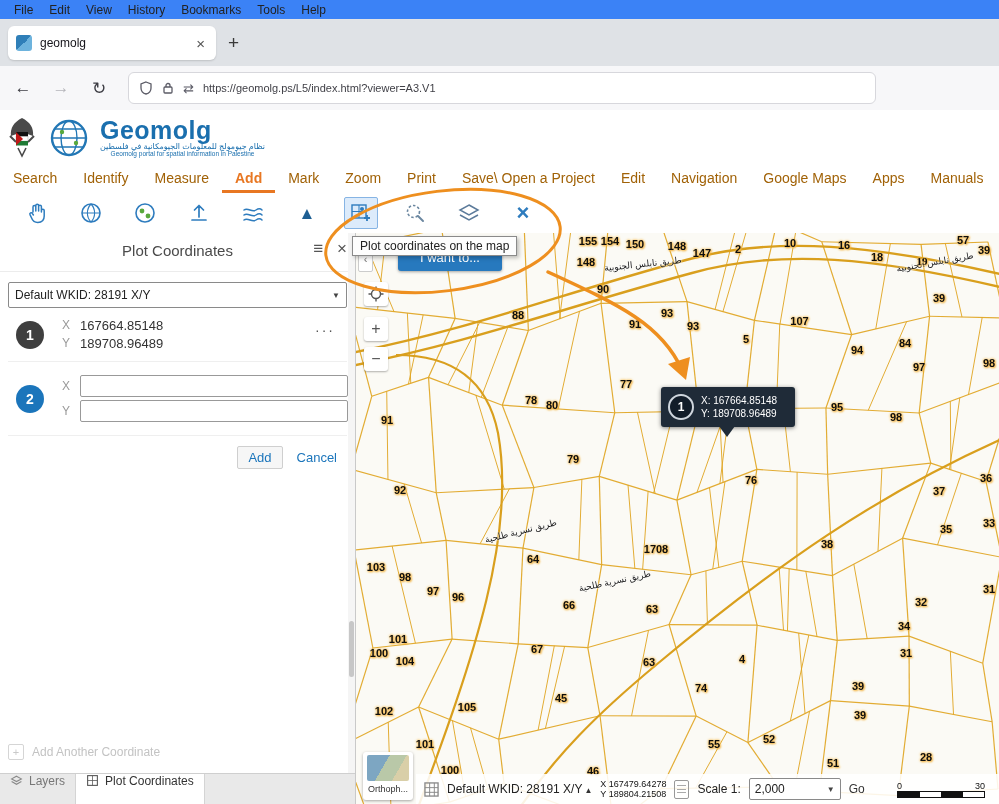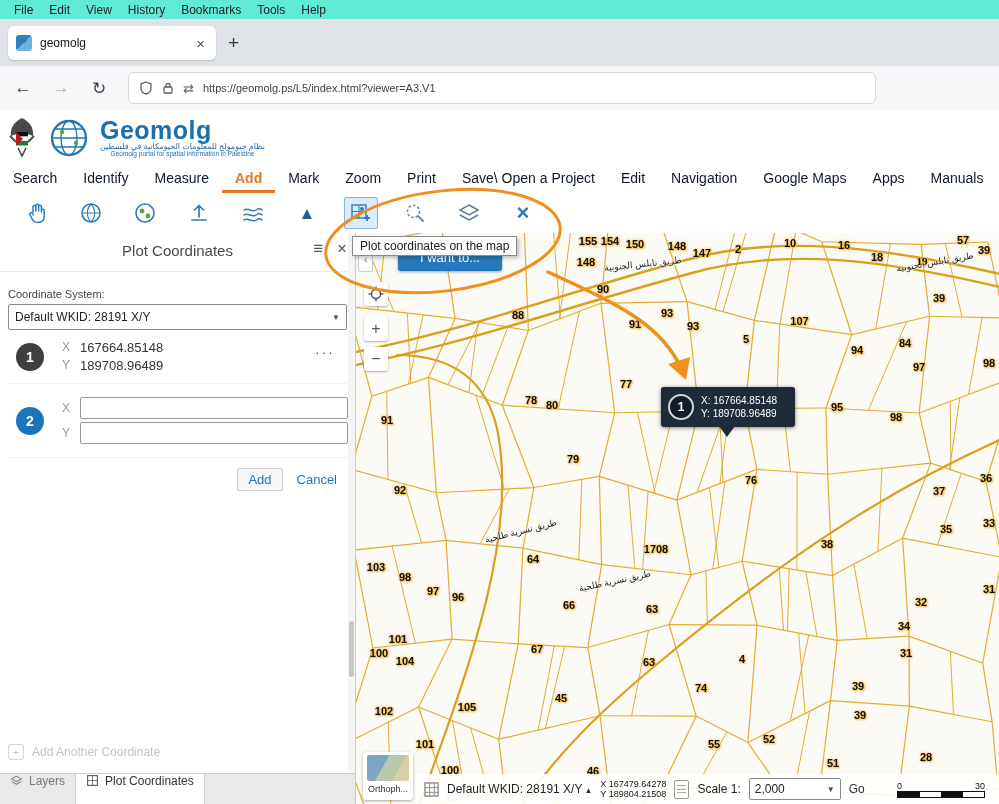--- a/index.html
+++ b/index.html
@@ -1,20 +1,20 @@
 <!DOCTYPE html>
 <html><head>
 <meta charset="utf-8">
 <style>
   html,body{margin:0;padding:0;}
   body{width:999px;height:804px;overflow:hidden;font-family:"Liberation Sans",sans-serif;background:#fff;position:relative;}
   .screen{position:absolute;inset:0;}
 
   
-  .menubar{position:absolute;left:0;top:0;width:100%;height:20px;background:#5eead4;border-bottom:1px solid #e3e3e6;display:flex;align-items:center;padding-left:6px;box-sizing:border-box;}
+  .menubar{position:absolute;left:0;top:0;width:100%;height:20px;background:#3b82f6;border-bottom:1px solid #e3e3e6;display:flex;align-items:center;padding-left:6px;box-sizing:border-box;}
   .menu-item{font-size:12px;color:#222;padding:0 8px;cursor:default;}
   .tabstrip{position:absolute;left:0;top:20px;width:100%;height:46px;background:#dfe2e6;display:flex;align-items:center;}
   .tab{margin-left:8px;width:208px;height:34px;background:#fff;border-radius:6px;display:flex;align-items:center;padding:0 8px;box-sizing:border-box;box-shadow:0 1px 2px rgba(0,0,0,.15);}
   .favicon{width:16px;height:16px;border-radius:3px;background:linear-gradient(135deg,#2f7fb8 0 50%,#6db3dd 50% 100%);margin-right:8px;flex:none;}
   .tab-title{font-size:12px;color:#15141a;flex:1;overflow:hidden;white-space:nowrap;}
   .tab-close{font-size:15px;color:#555;padding:0 3px;cursor:pointer;}
   .newtab{font-size:19px;color:#3a3a3a;margin-left:12px;cursor:pointer;}
   .urlrow{position:absolute;left:0;top:66px;width:100%;height:44px;background:#f7f7f9;border-bottom:1px solid #e1e1e4;display:flex;align-items:center;}
   .navbtn{width:30px;height:30px;border-radius:4px;display:flex;align-items:center;justify-content:center;font-size:17px;color:#3c3c43;margin-left:8px;cursor:pointer;}
   .navbtn.dis{color:#b5b5ba;}
@@ -26,21 +26,21 @@
   .siteheader{position:absolute;left:0;top:110px;width:100%;height:55px;background:#fff;display:flex;align-items:center;}
   .emblem{width:36px;height:44px;margin-left:4px;flex:none;}
   .globelogo{width:42px;height:42px;margin-left:8px;flex:none;}
   .brandstack{margin-left:10px;display:flex;flex-direction:column;line-height:1.05;}
   .brand{font-size:25px;font-weight:bold;color:#1a6fae;letter-spacing:.5px;}
   .brand-ar{font-size:8px;color:#1a6fae;direction:rtl;text-align:right;}
   .brand-en{font-size:6.5px;color:#1a6fae;text-align:center;}
 
   
   .navrow{position:absolute;left:0;top:165px;width:100%;height:28px;background:#fff;border-bottom:1px solid #e6e6e6;display:flex;align-items:stretch;white-space:nowrap;overflow:hidden;}
-  .nav-item{font-size:14px;color:#0f172a;padding:0 13px;line-height:27px;cursor:pointer;}
+  .nav-item{font-size:14px;color:#a16207;padding:0 13px;line-height:27px;cursor:pointer;}
   .nav-item.active{color:#e87722;font-weight:bold;border-bottom:3px solid #e87722;box-sizing:border-box;}
 
   
   .toolbar{position:absolute;left:0;top:193px;width:100%;height:40px;background:#fff;border-bottom:1px solid #dcdcdc;display:flex;align-items:center;}
   .tool{width:34px;height:32px;margin-left:20px;display:flex;align-items:center;justify-content:center;cursor:pointer;border-radius:2px;}
   .tool.hl{background:#dcebfb;border:1px solid #86b4e4;box-sizing:border-box;}
   .tool .tri{font-size:17px;color:#1e5f93;line-height:1;}
   .tool .bigx{font-size:22px;font-weight:bold;color:#2e7cbe;line-height:1;}
 
   
@@ -257,21 +257,20 @@
 
   <div class="panel">
     <div class="panel-header">
       <span class="panel-title">Plot Coordinates</span>
       <span class="ph-icons">
         <span class="ico">≡</span>
         <span class="ico">×</span>
       </span>
     </div>
     <div class="panel-body">
-      <div class="cs-label">Coordinate System:</div>
       <div class="cs-select">
         <span>Default WKID: 28191 X/Y</span>
         <span class="caret">▼</span>
       </div>
 
       <div class="coordrow">
         <span class="numcircle dark">1</span>
         <span class="valblock">
           <span class="valline">
               <span class="axis">X</span>

